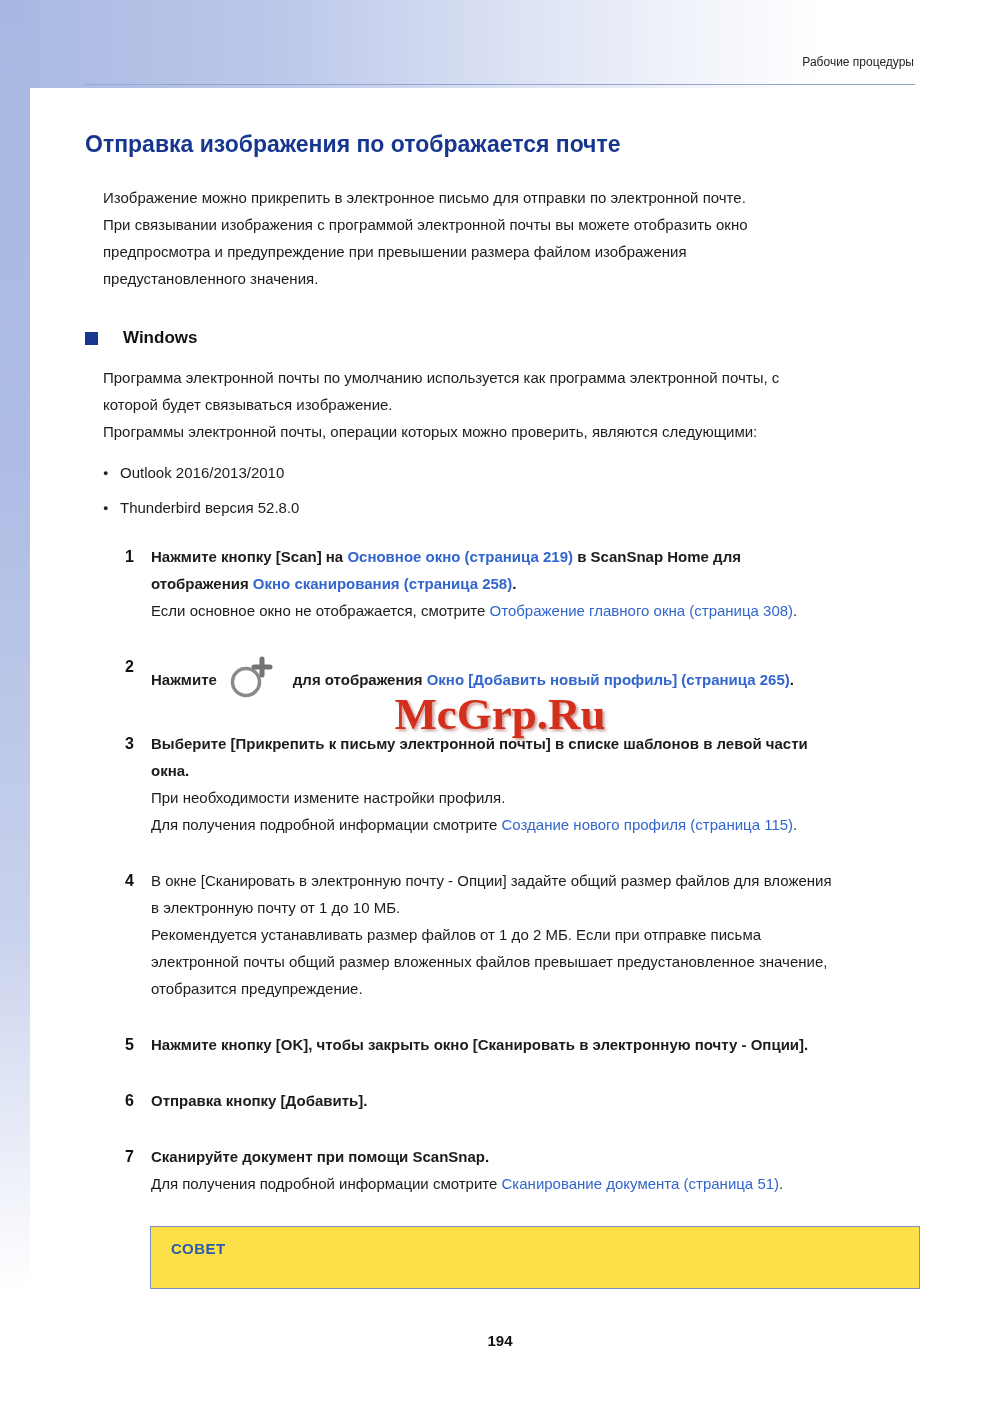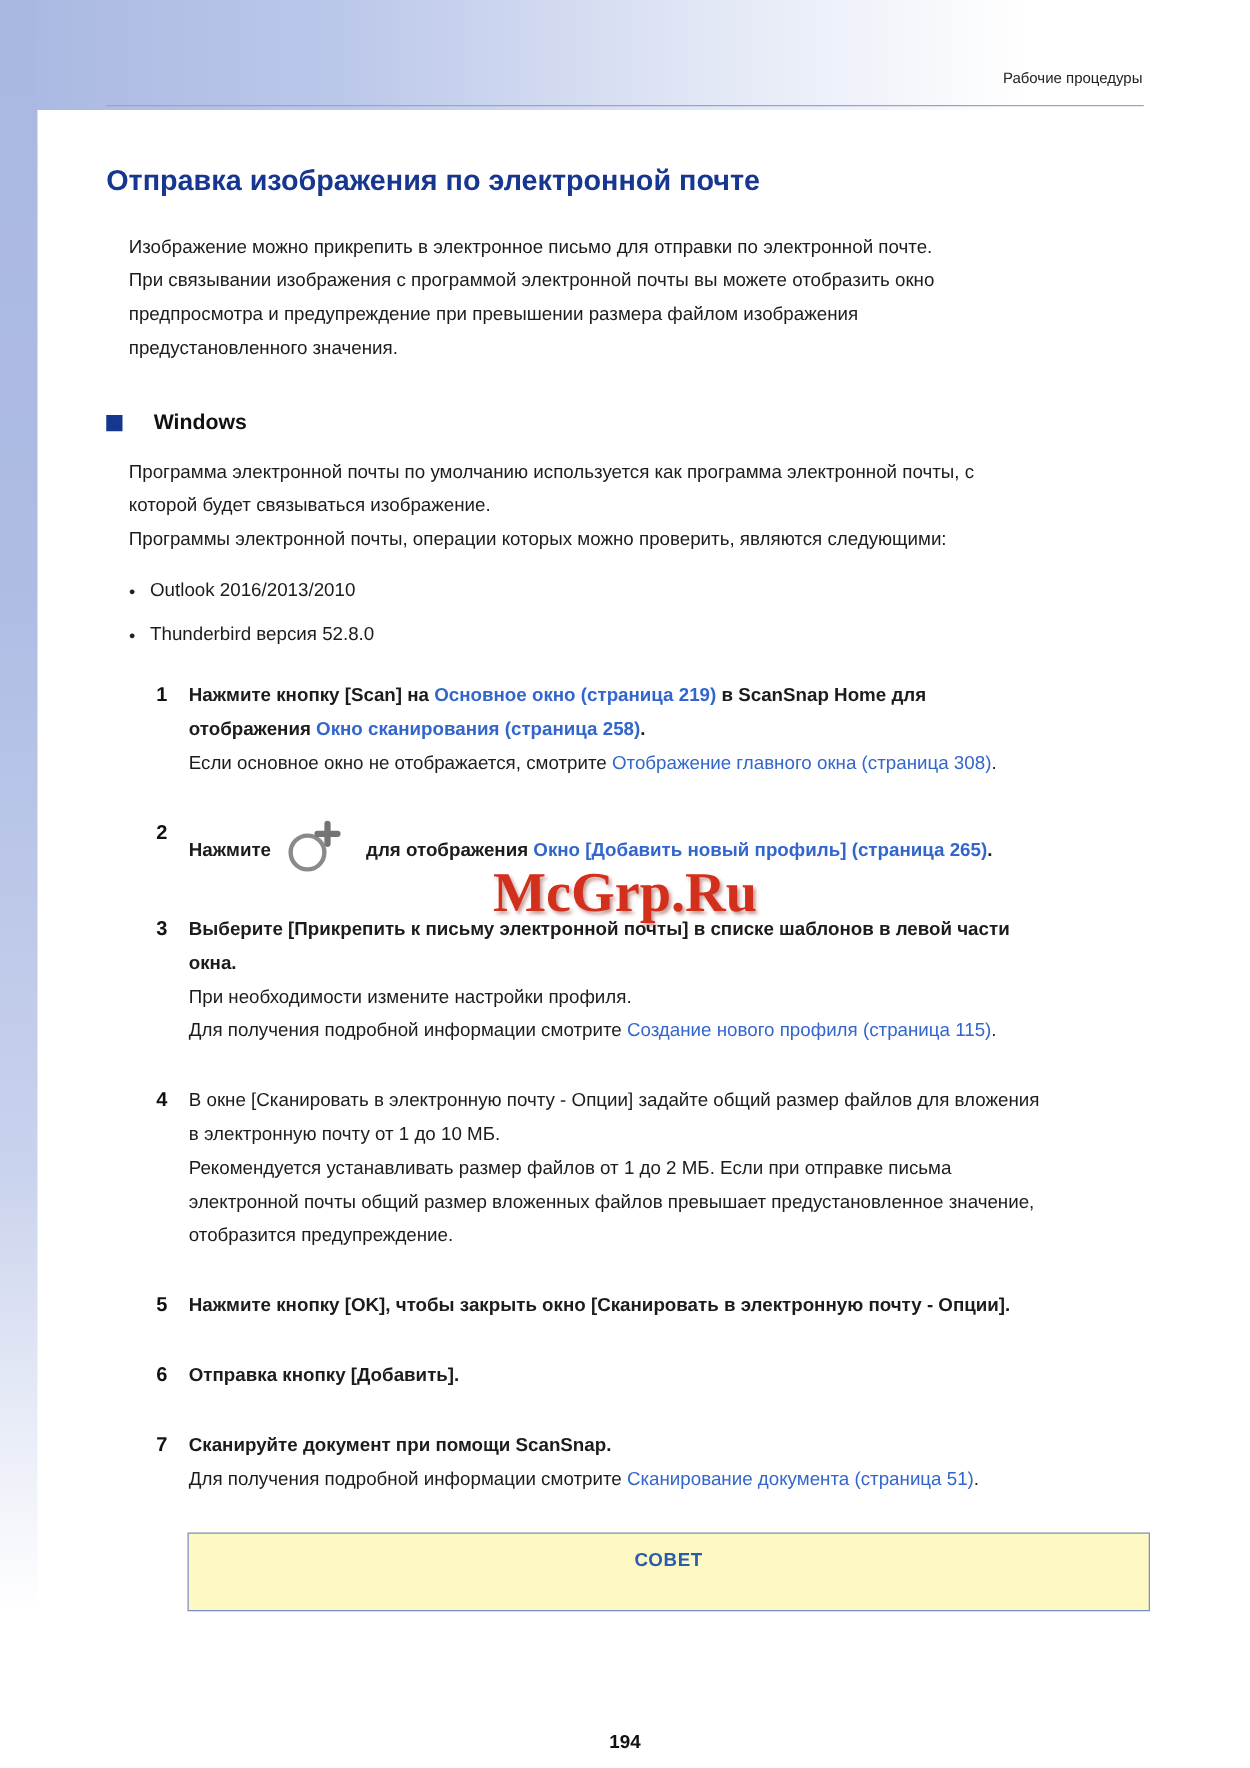--- a/index.html
+++ b/index.html
@@ -53,49 +53,49 @@
   .step-num{width:26px;flex:none;font-size:16px;font-weight:bold;line-height:27px;color:#111;}
   .step-body{flex:1;}
   .line{margin:0;font-size:15px;line-height:27px;white-space:pre-line;}
   .b{font-weight:bold;}
   .lnk{color:var(--link,#3366cc);}
   .add-icon{
     display:inline-block;vertical-align:-16px;margin:2px 20px 0 10px;line-height:0;
   }
   .tip-box{
     margin:28px 0 0 65px;width:728px;border:1px solid var(--tip-border,#7b8fc5);
-    padding:13px 20px 19px 20px;background:#fef9c3;text-align:center;
+    padding:13px 20px 19px 20px;background:#fde047;
   }
   .tip-label{
     font-size:15px;font-weight:bold;color:var(--tip,#2a5cad);margin:0 0 12px 0;letter-spacing:.5px;
   }
   .tip-box ul.plain-list{margin:0 0 0 0;}
   .watermark{
     position:absolute;top:688px;left:50%;transform:translateX(-50%);
     font-family:"Liberation Serif","DejaVu Serif",serif;
     font-size:45px;font-weight:bold;color:var(--watermark,#d2301c);
     text-shadow:2px 2px 3px rgba(130,30,20,.45);z-index:6;white-space:nowrap;
   }
   .page-number{
-    position:absolute;top:1385px;left:0;width:1000px;text-align:center;
+    position:absolute;top:1332px;left:0;width:1000px;text-align:center;
     font-size:15px;font-weight:bold;color:#111;
   }
 </style>
 </head>
 <body>
 
 <div class="deco-top"></div>
 <div class="deco-left"></div>
 
 <div class="page-header">Рабочие процедуры</div>
 <div class="header-rule"></div>
 
 <div class="content">
 
-  <h1 class="doc-title">Отправка изображения по электронной почте</h1>
+  <h1 class="doc-title">Отправка изображения по отображается почте</h1>
 
   <p class="para intro">Изображение можно прикрепить в электронное письмо для отправки по электронной почте.
 При связывании изображения с программой электронной почты вы можете отобразить окно
 предпросмотра и предупреждение при превышении размера файлом изображения
 предустановленного значения.</p>
 
   <div class="section-head">
     <span class="section-square"></span>
     <span class="section-label">Windows</span>
   </div>

